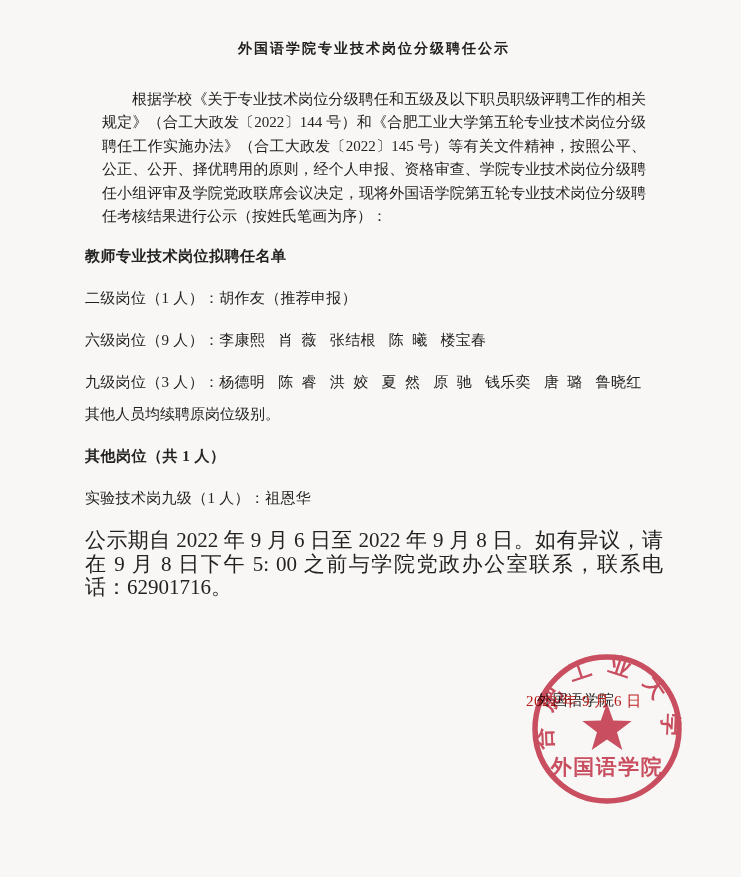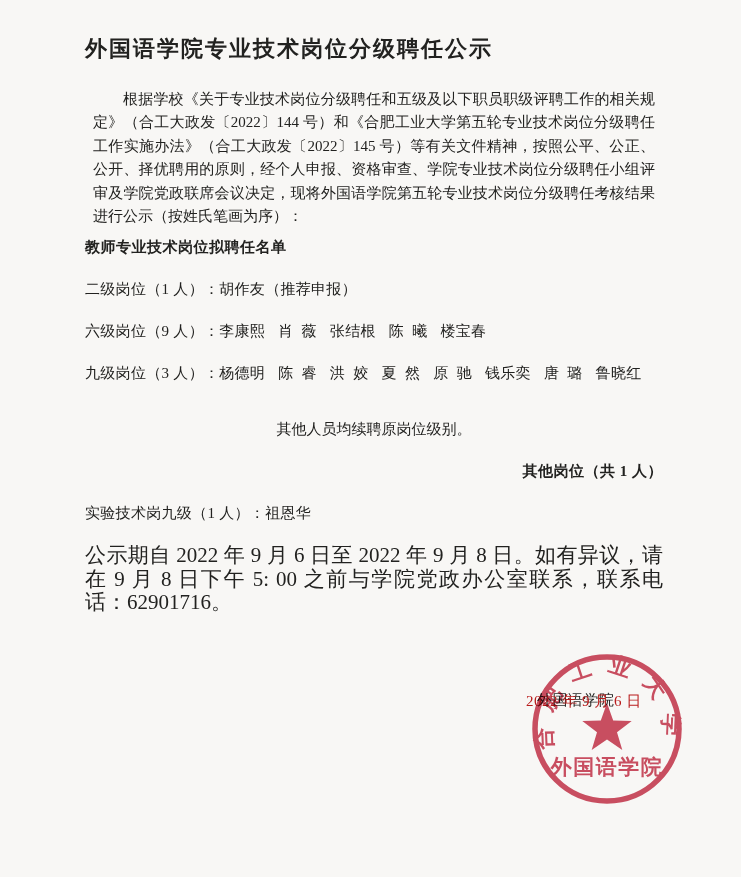--- a/index.html
+++ b/index.html
@@ -14,45 +14,44 @@
     background:#f8f7f5;
     color:#222220;
     overflow:hidden;
     border-bottom:2px solid #e2e1de;
   }
   .content {
     position:absolute;
     left:85px; top:36px; width:578px;
   }
   .doc-title {
-    font-size:22px; font-weight:bold;
-    letter-spacing:2px;
+    font-size:14px; font-weight:bold;
+    text-align:center; letter-spacing:2px;
     line-height:26px; margin:0 0 26px 0;
   }
   .intro {
     font-size:15px; line-height:23.4px;
     text-align:justify; text-indent:2em;
-    margin:8px;
+    margin:17px;
   }
   .sec-heading {
     font-size:15px; font-weight:bold;
     line-height:23px; margin:0; margin-top:3px;
     letter-spacing:0.5px;
   }
-  .sec-heading.other { margin-top:19px;text-align:right; }
+  .sec-heading.other { margin-top:19px; }
   .row {
     font-size:15px; line-height:23px;
     margin:19px 0 0 0; letter-spacing:0.3px;
   }
   .row .label { white-space:pre; }
   .row .name { margin-right:13px; white-space:pre;margin-top:27px; }
   .note {
     font-size:15px; line-height:23px;
-    margin:33px 0 0 0;
-    text-align:center;
+    margin:9px 0 0 0;
   }
   .notice {
     font-size:21px; line-height:23.4px;
     text-align:justify; margin:19px 0 0 0;
   }
   .sig-name {
     position:absolute; left:537px; top:691px;
     font-size:15px; letter-spacing:0.5px;
     color:#2a2a28;
   }

